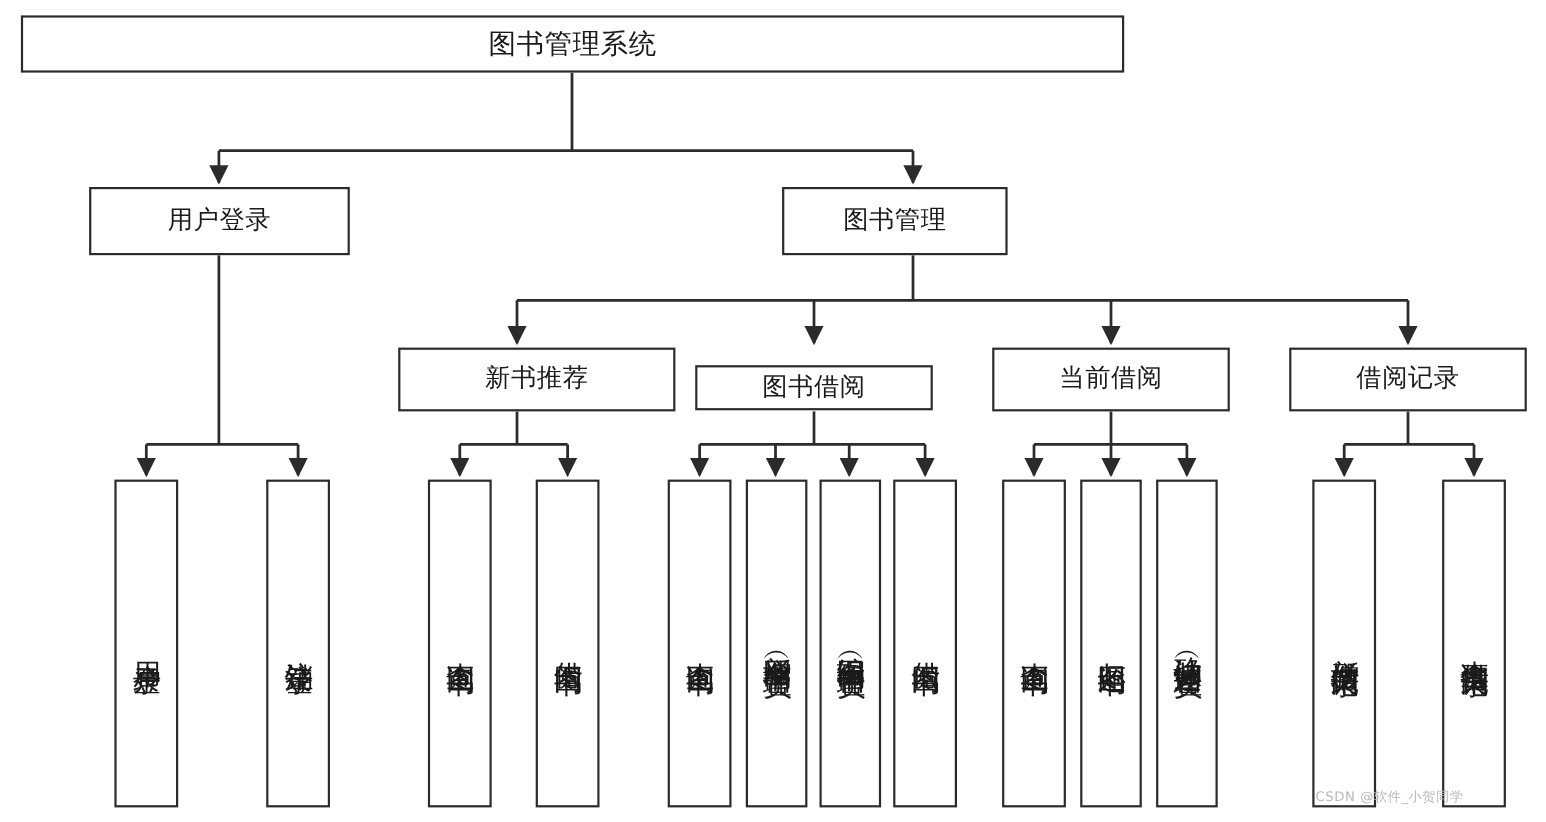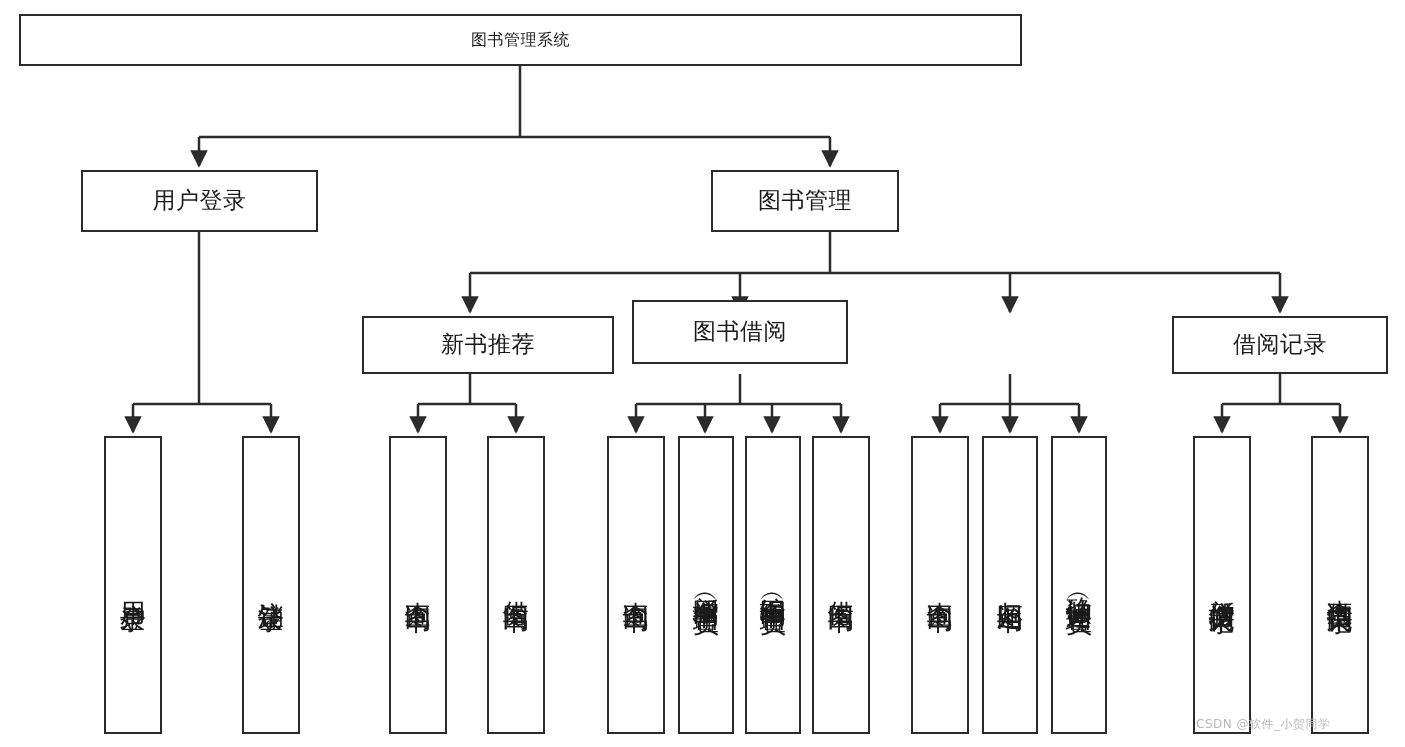--- a/index.html
+++ b/index.html
@@ -42,21 +42,21 @@
     text-align: center;
     line-height: 1.12;
     white-space: nowrap;
   }
   
   .node.horizontal .node-label {
     font-size: 23px;
     letter-spacing: 0.5px;
   }
   .node.root .node-label {
-    font-size: 16px;
+    font-size: 25px;
   }
   
   .node.vertical {
     align-items: center;
     justify-content: center;
   }
   .node.vertical .node-label {
     writing-mode: vertical-rl;
     text-orientation: upright;
     font-size: 26px;
@@ -130,32 +130,35 @@
   </svg>
 
   <div class="node horizontal root" style="left:19px; top:14px; width:1003px; height:52px;">
     <span class="node-label">图书管理系统</span>
   </div>
 
   <div class="node horizontal" style="left:81px; top:170px; width:237px; height:62px;">
     <span class="node-label">用户登录</span>
   </div>
 
-  <div class="node horizontal" style="left:711px; top:170px; width:188px; height:62px;">
+  <div class="node horizontal" style="left:711px; top:170px; width:205px; height:62px;">
     <span class="node-label">图书管理</span>
   </div>
 
   <div class="node horizontal" style="left:362px; top:316px; width:252px; height:58px;">
     <span class="node-label">新书推荐</span>
   </div>
 
-  <div class="node horizontal" style="left:632px; top:300px; width:216px; height:64px;">
+  <div class="node horizontal" style="left:632px; top:332px; width:216px; height:41px;">
     <span class="node-label">图书借阅</span>
   </div>
 
+  <div class="node horizontal" style="left:902px; top:316px; width:216px; height:58px;">
+    <span class="node-label">当前借阅</span>
+  </div>
 
   <div class="node horizontal" style="left:1172px; top:316px; width:216px; height:58px;justify-content:center;">
     <span class="node-label">借阅记录</span>
   </div>
 
   <div class="node vertical" style="left:104px; top:436px; width:58px; height:298px;">
     <span class="node-label">用户登录</span>
   </div>
 
   <div class="node vertical" style="left:242px; top:436px; width:58px; height:298px;">

